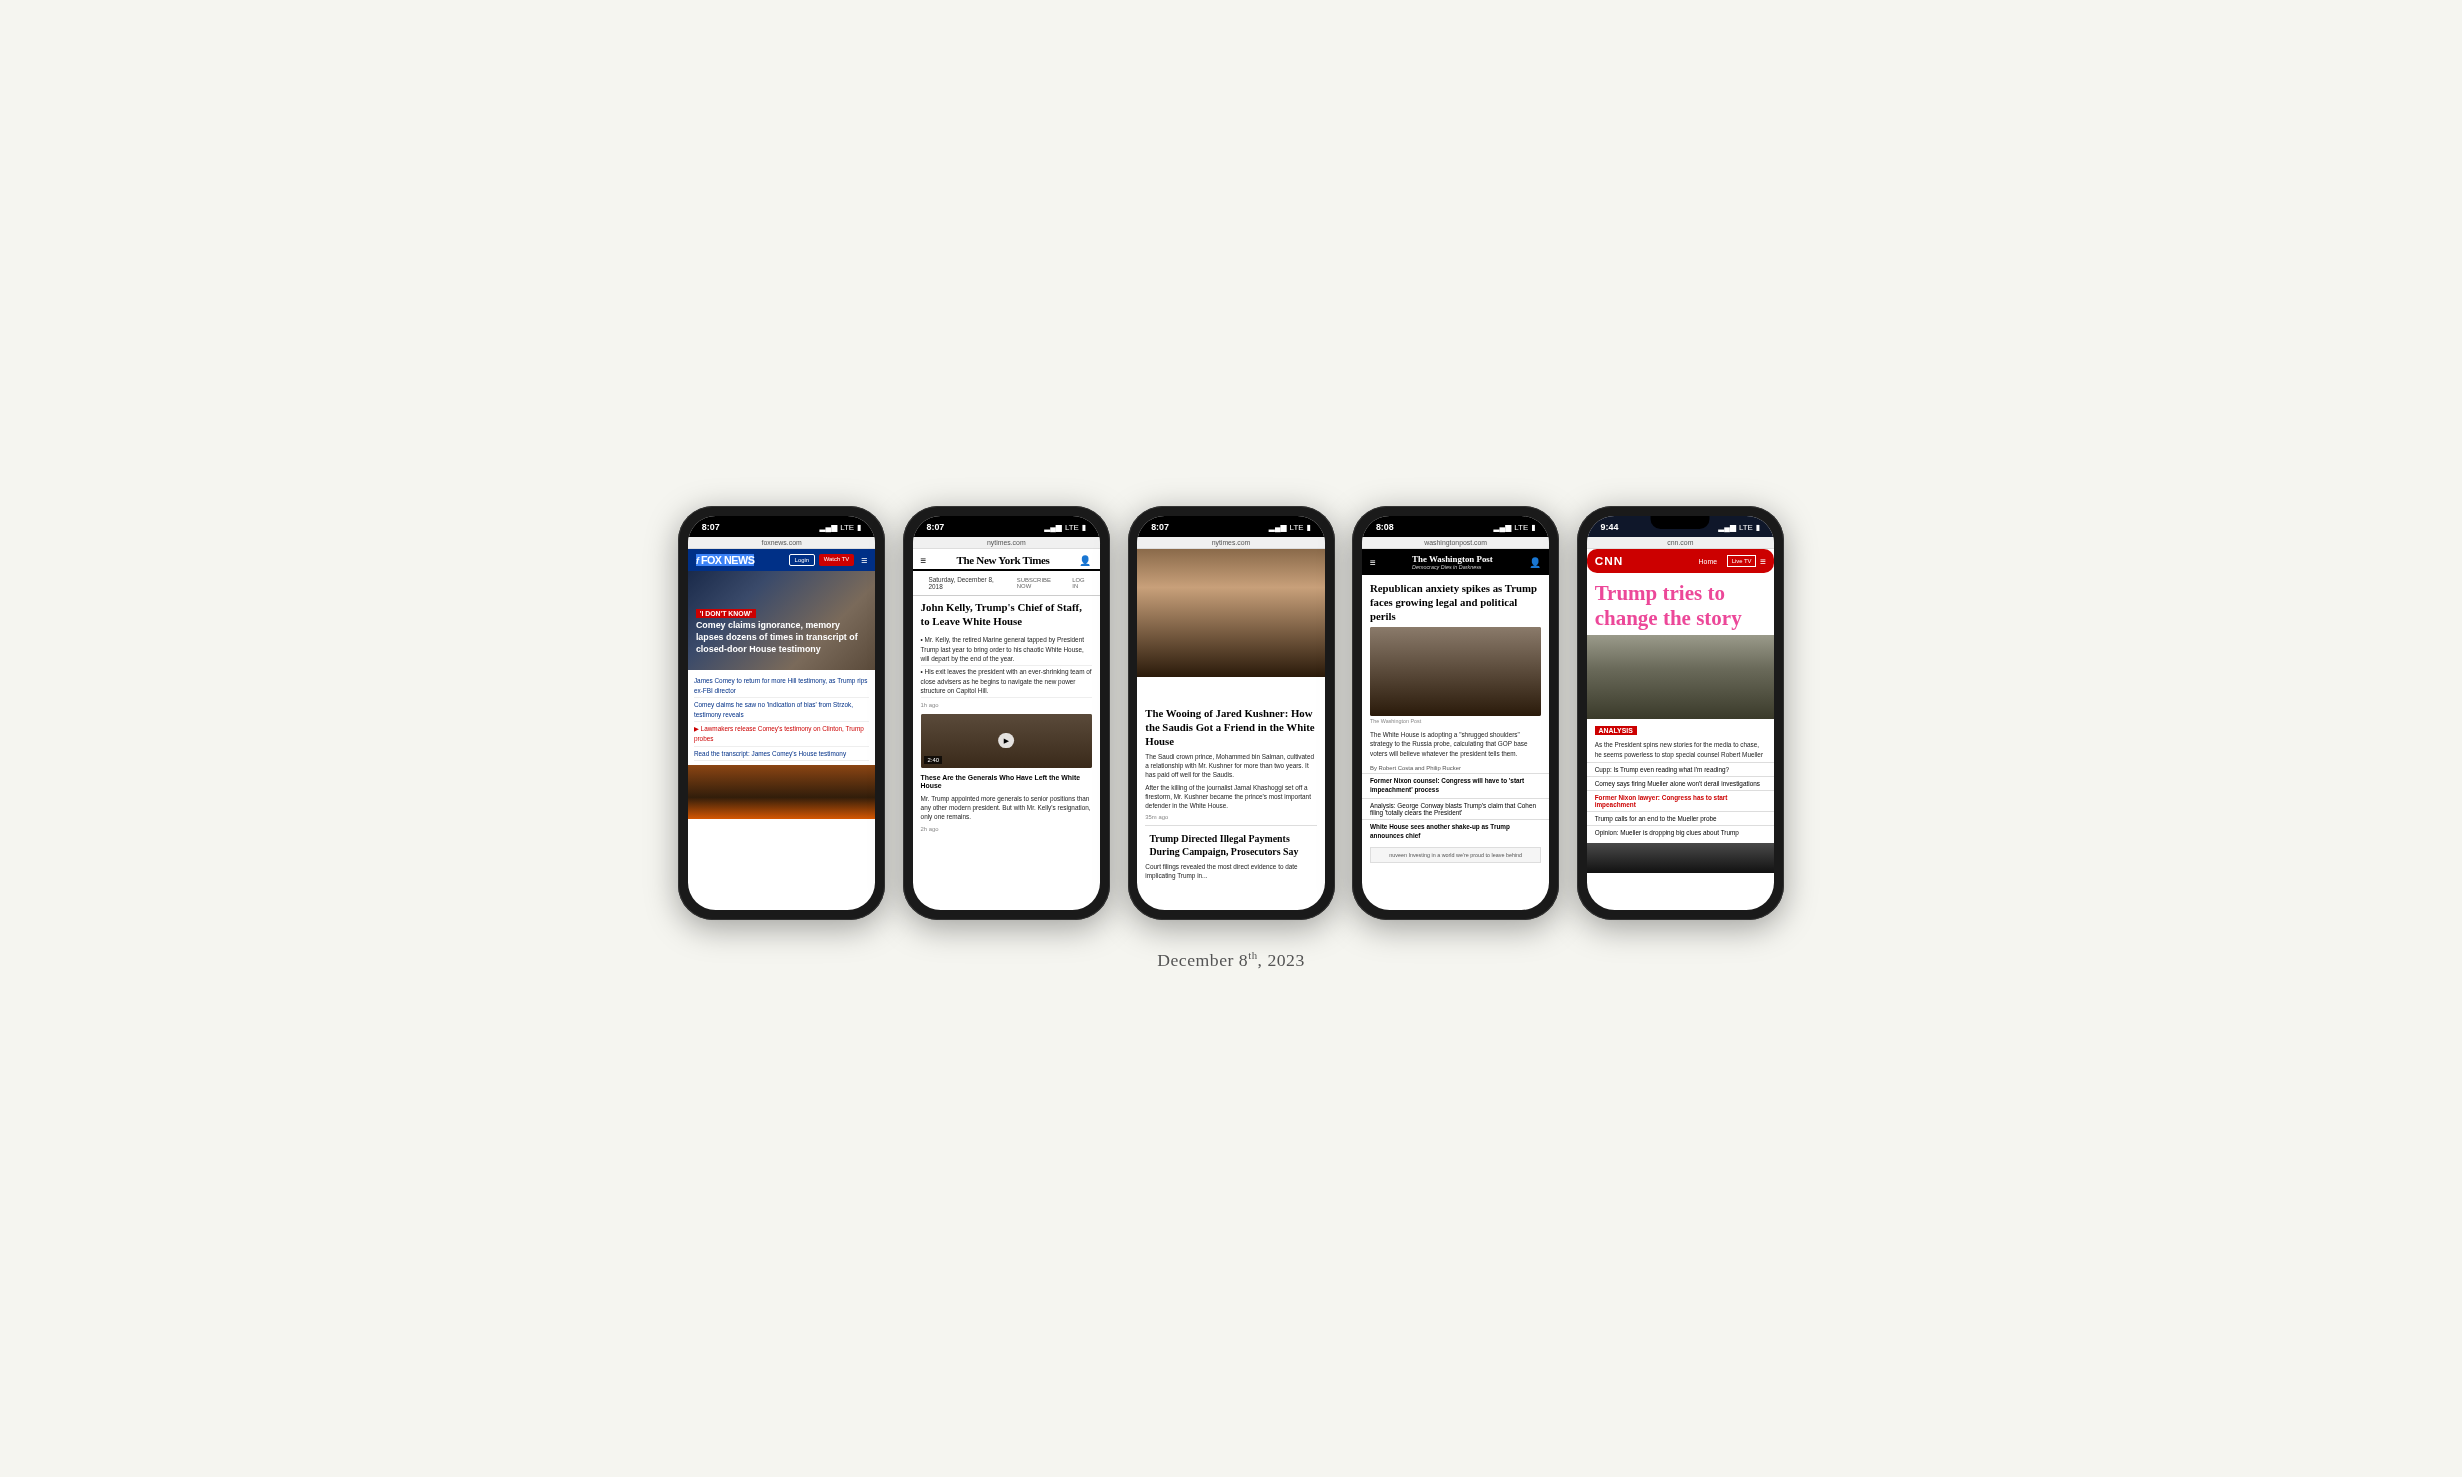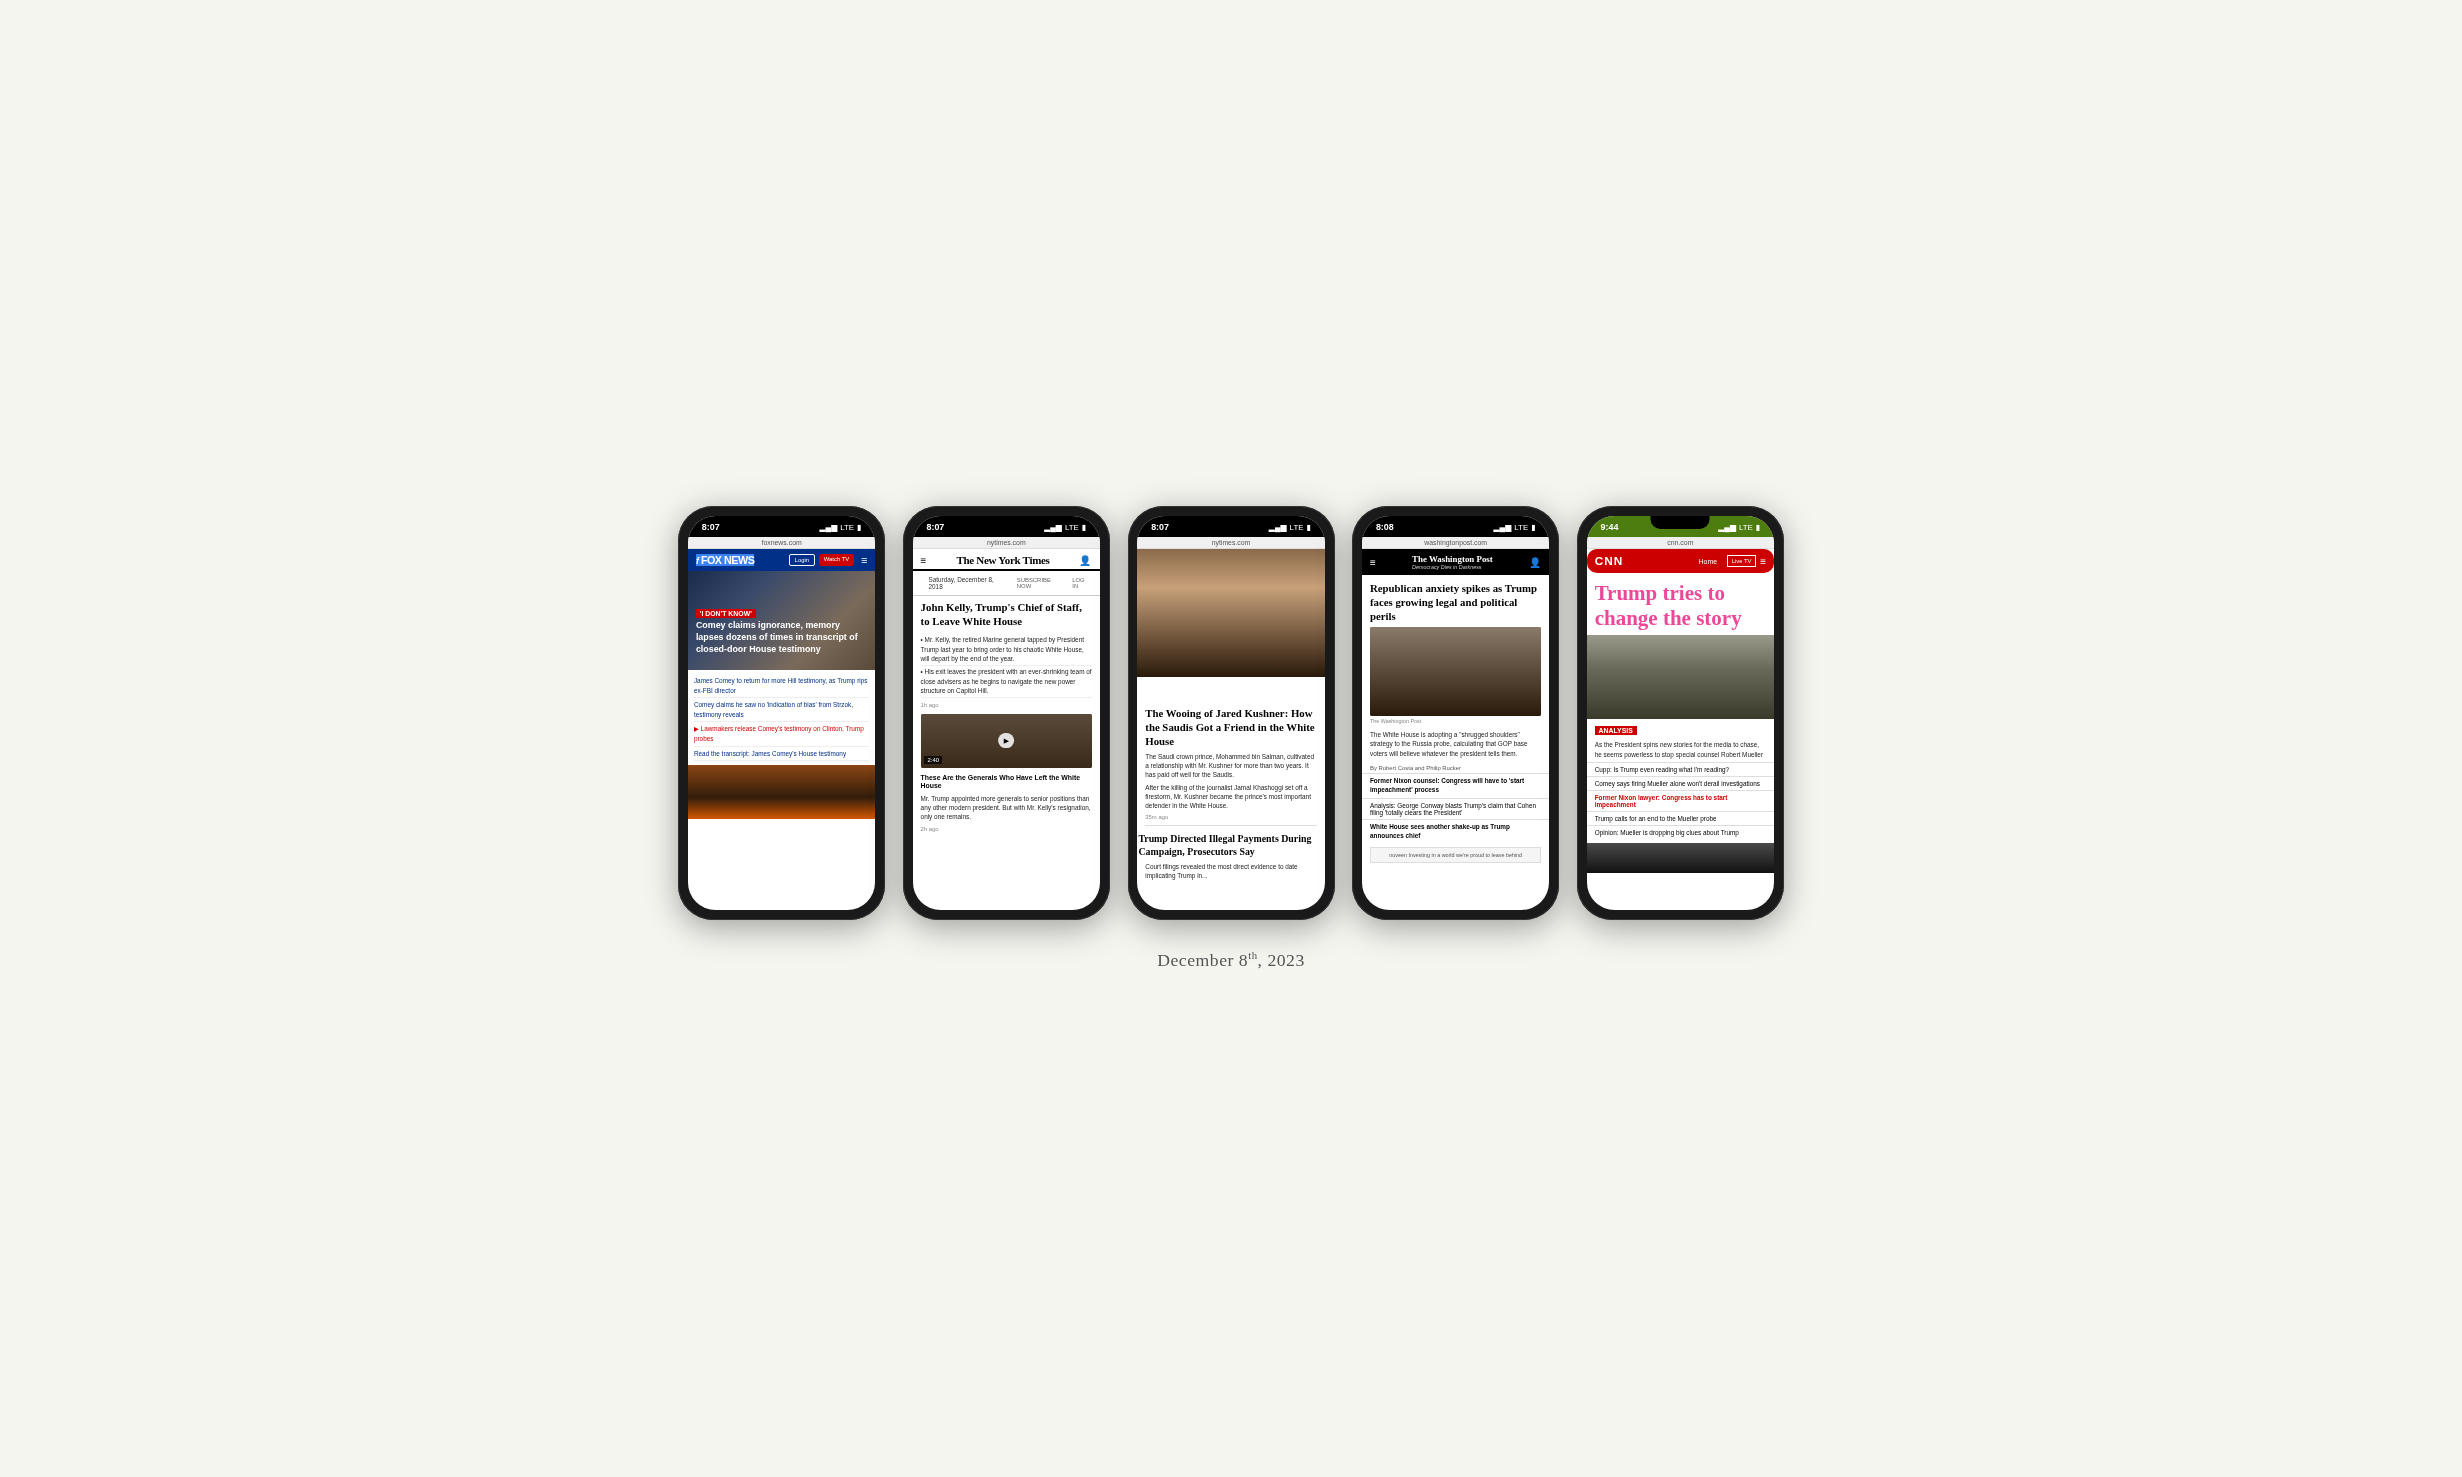--- a/index.html
+++ b/index.html
@@ -240,21 +240,21 @@
       padding: 5.9px 7.9px 3px;
       margin-top: 23px;
     }
     .nyt2-body { font-size: 6.4px; color: #222; padding: 2px 7.9px; line-height: 1.4; }
     .nyt2-time { font-size: 5.9px; color: #888; padding: 1px 7.9px; }
     .nyt2-divider { border: none; border-top: 1px solid #ddd; margin: 3.9px 7.9px; }
     .nyt2-headline2 {
       font-family: 'Georgia', serif;
       font-size: 9.9px;
       font-weight: 700;
-      padding: 3px 1px 2px;
+      padding: 3px 12px 2px;
       line-height: 1.3;
     }
 
     
     .wapo-header {
       background: #000;
       padding: 4.9px 7.9px;
       display: flex;
       align-items: center;
       justify-content: space-between;
@@ -532,21 +532,21 @@
           <div class="wapo-sublink">White House sees another shake-up as Trump announces chief</div>
           <div class="wapo-ad">nuveen    Investing in a world we're proud to leave behind</div>
         </div>
       </div>
     </div>
   </div>
 
   <div class="phone-wrapper">
     <div class="phone">
       <div class="phone-inner">
-        <div class="status-bar" style="background:#4d7c0f;">
+        <div class="status-bar" style="background:#0f172a;">
           <div class="notch"></div>
           <span class="time">9:44</span>
           <div class="icons">
             <span>▂▄▆</span>
             <span>LTE</span>
             <span>▮</span>
           </div>
         </div>
         <div class="address-bar">cnn.com</div>
         <div class="phone-content">

